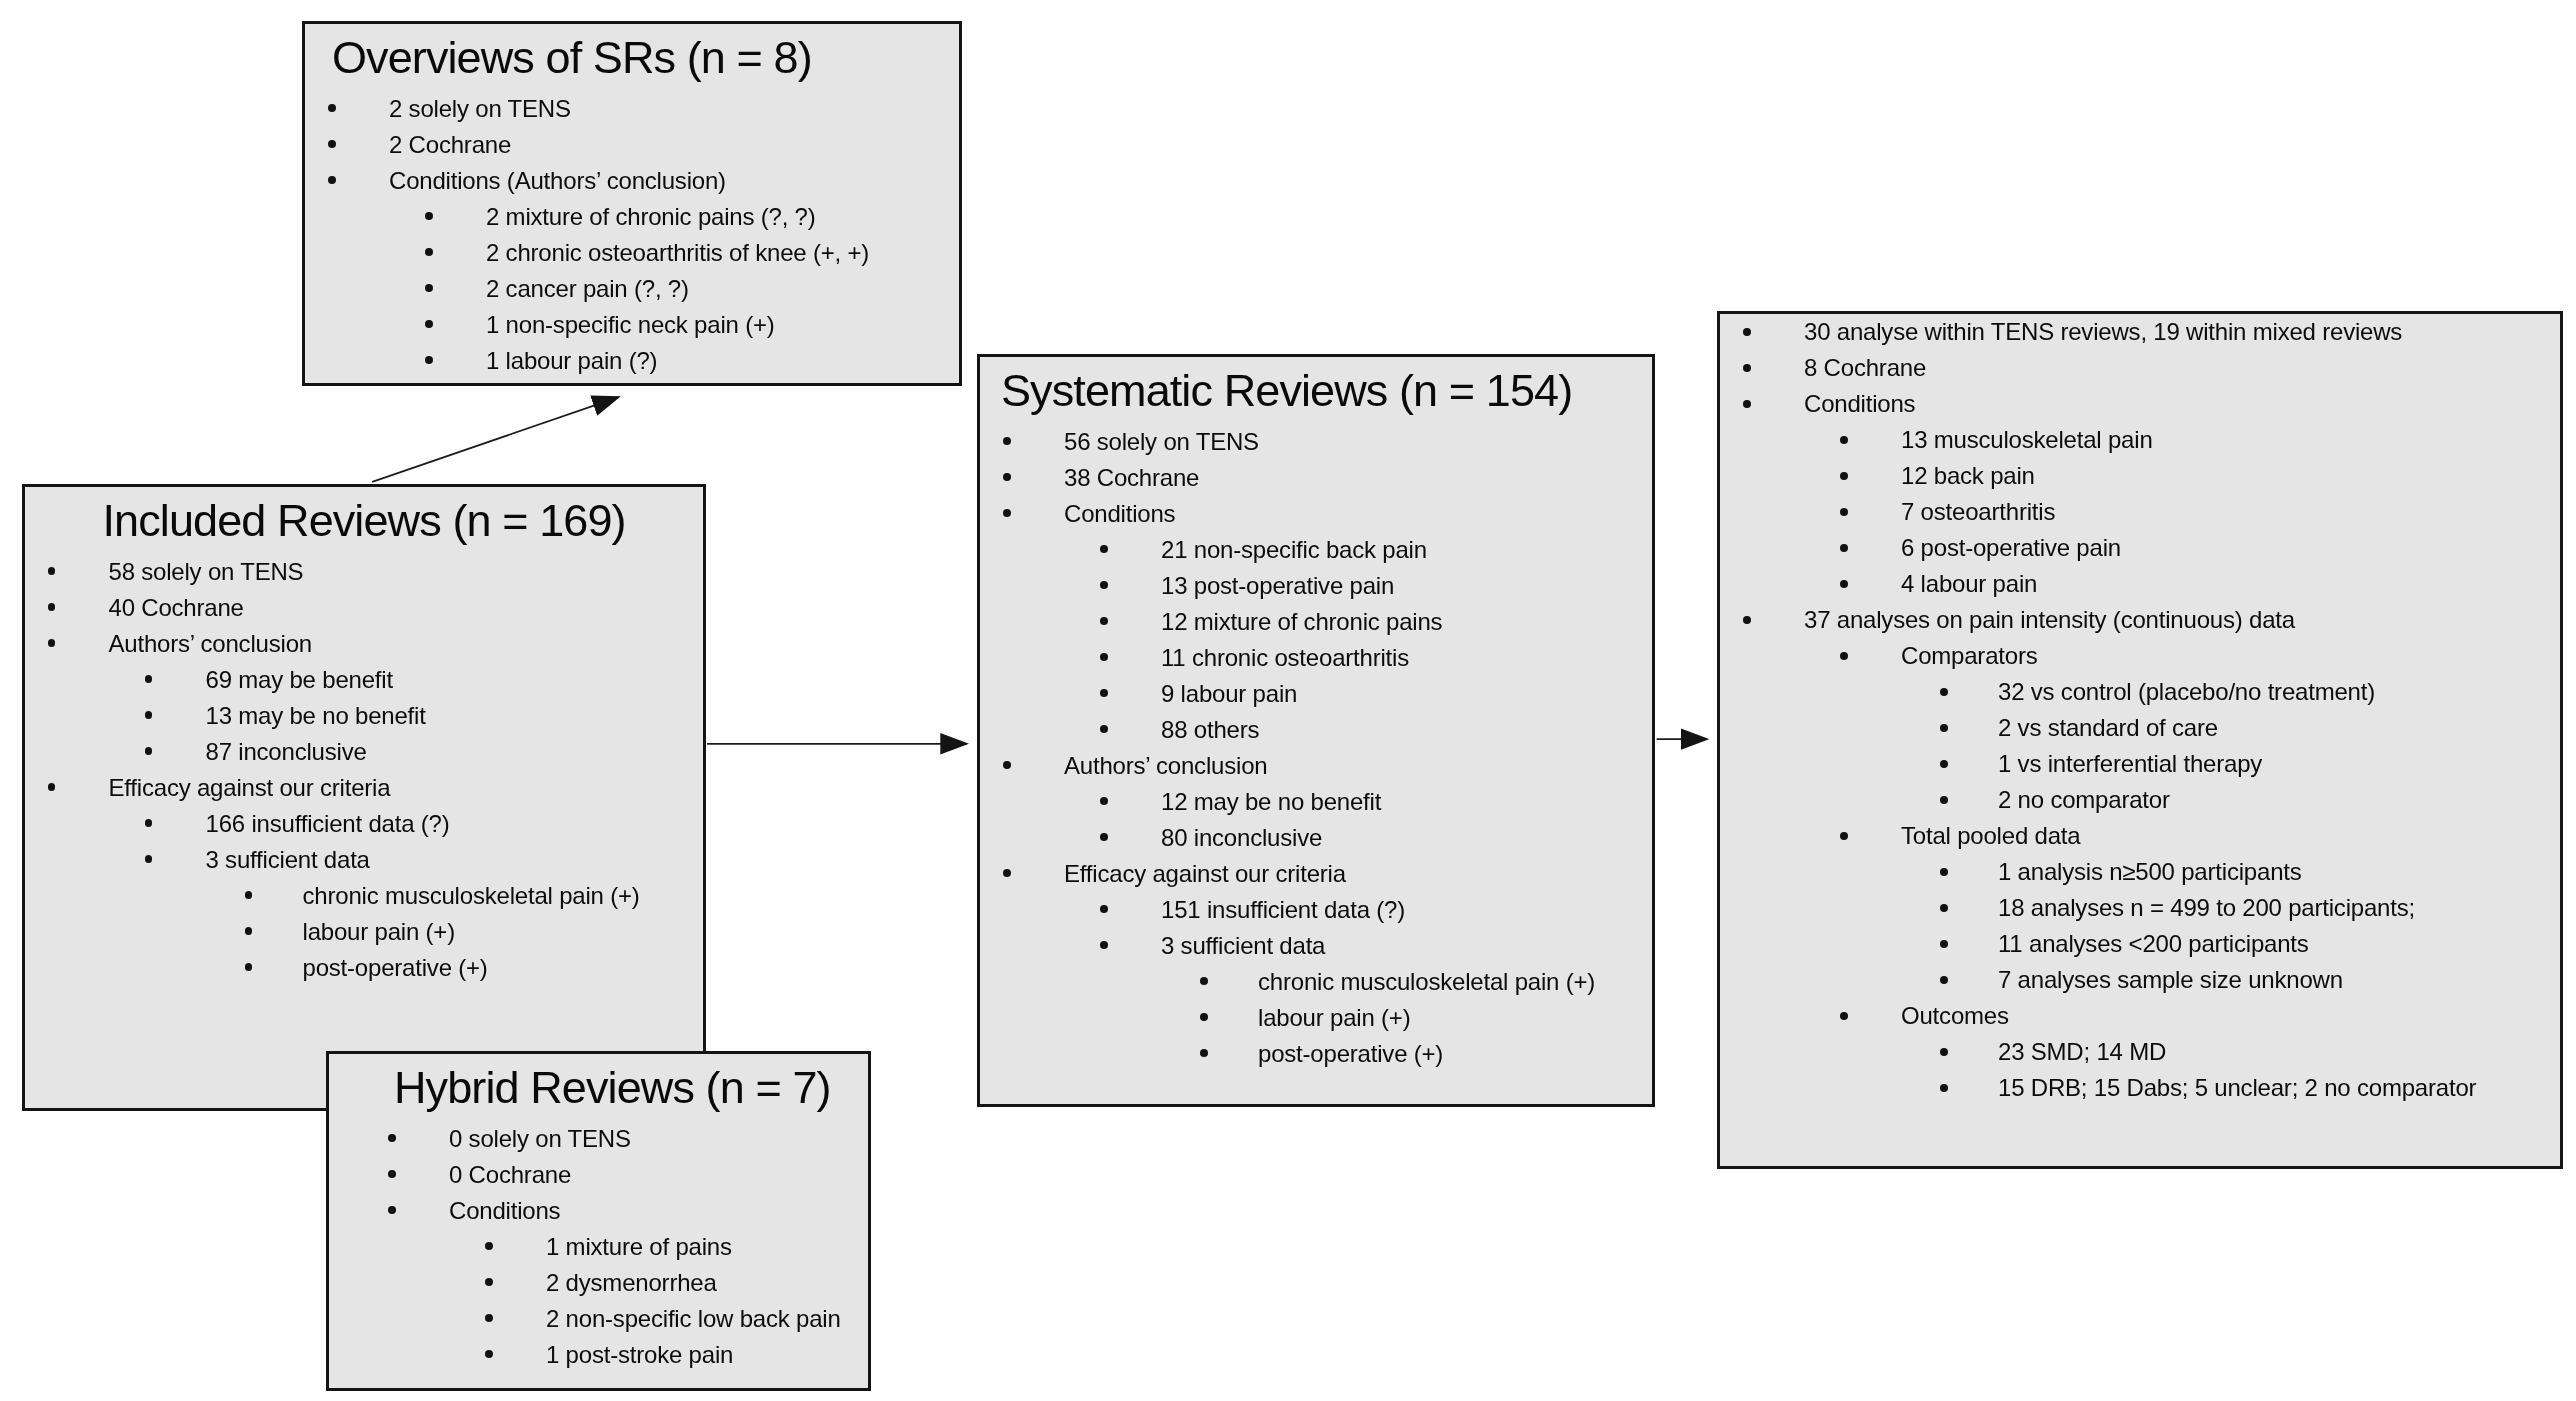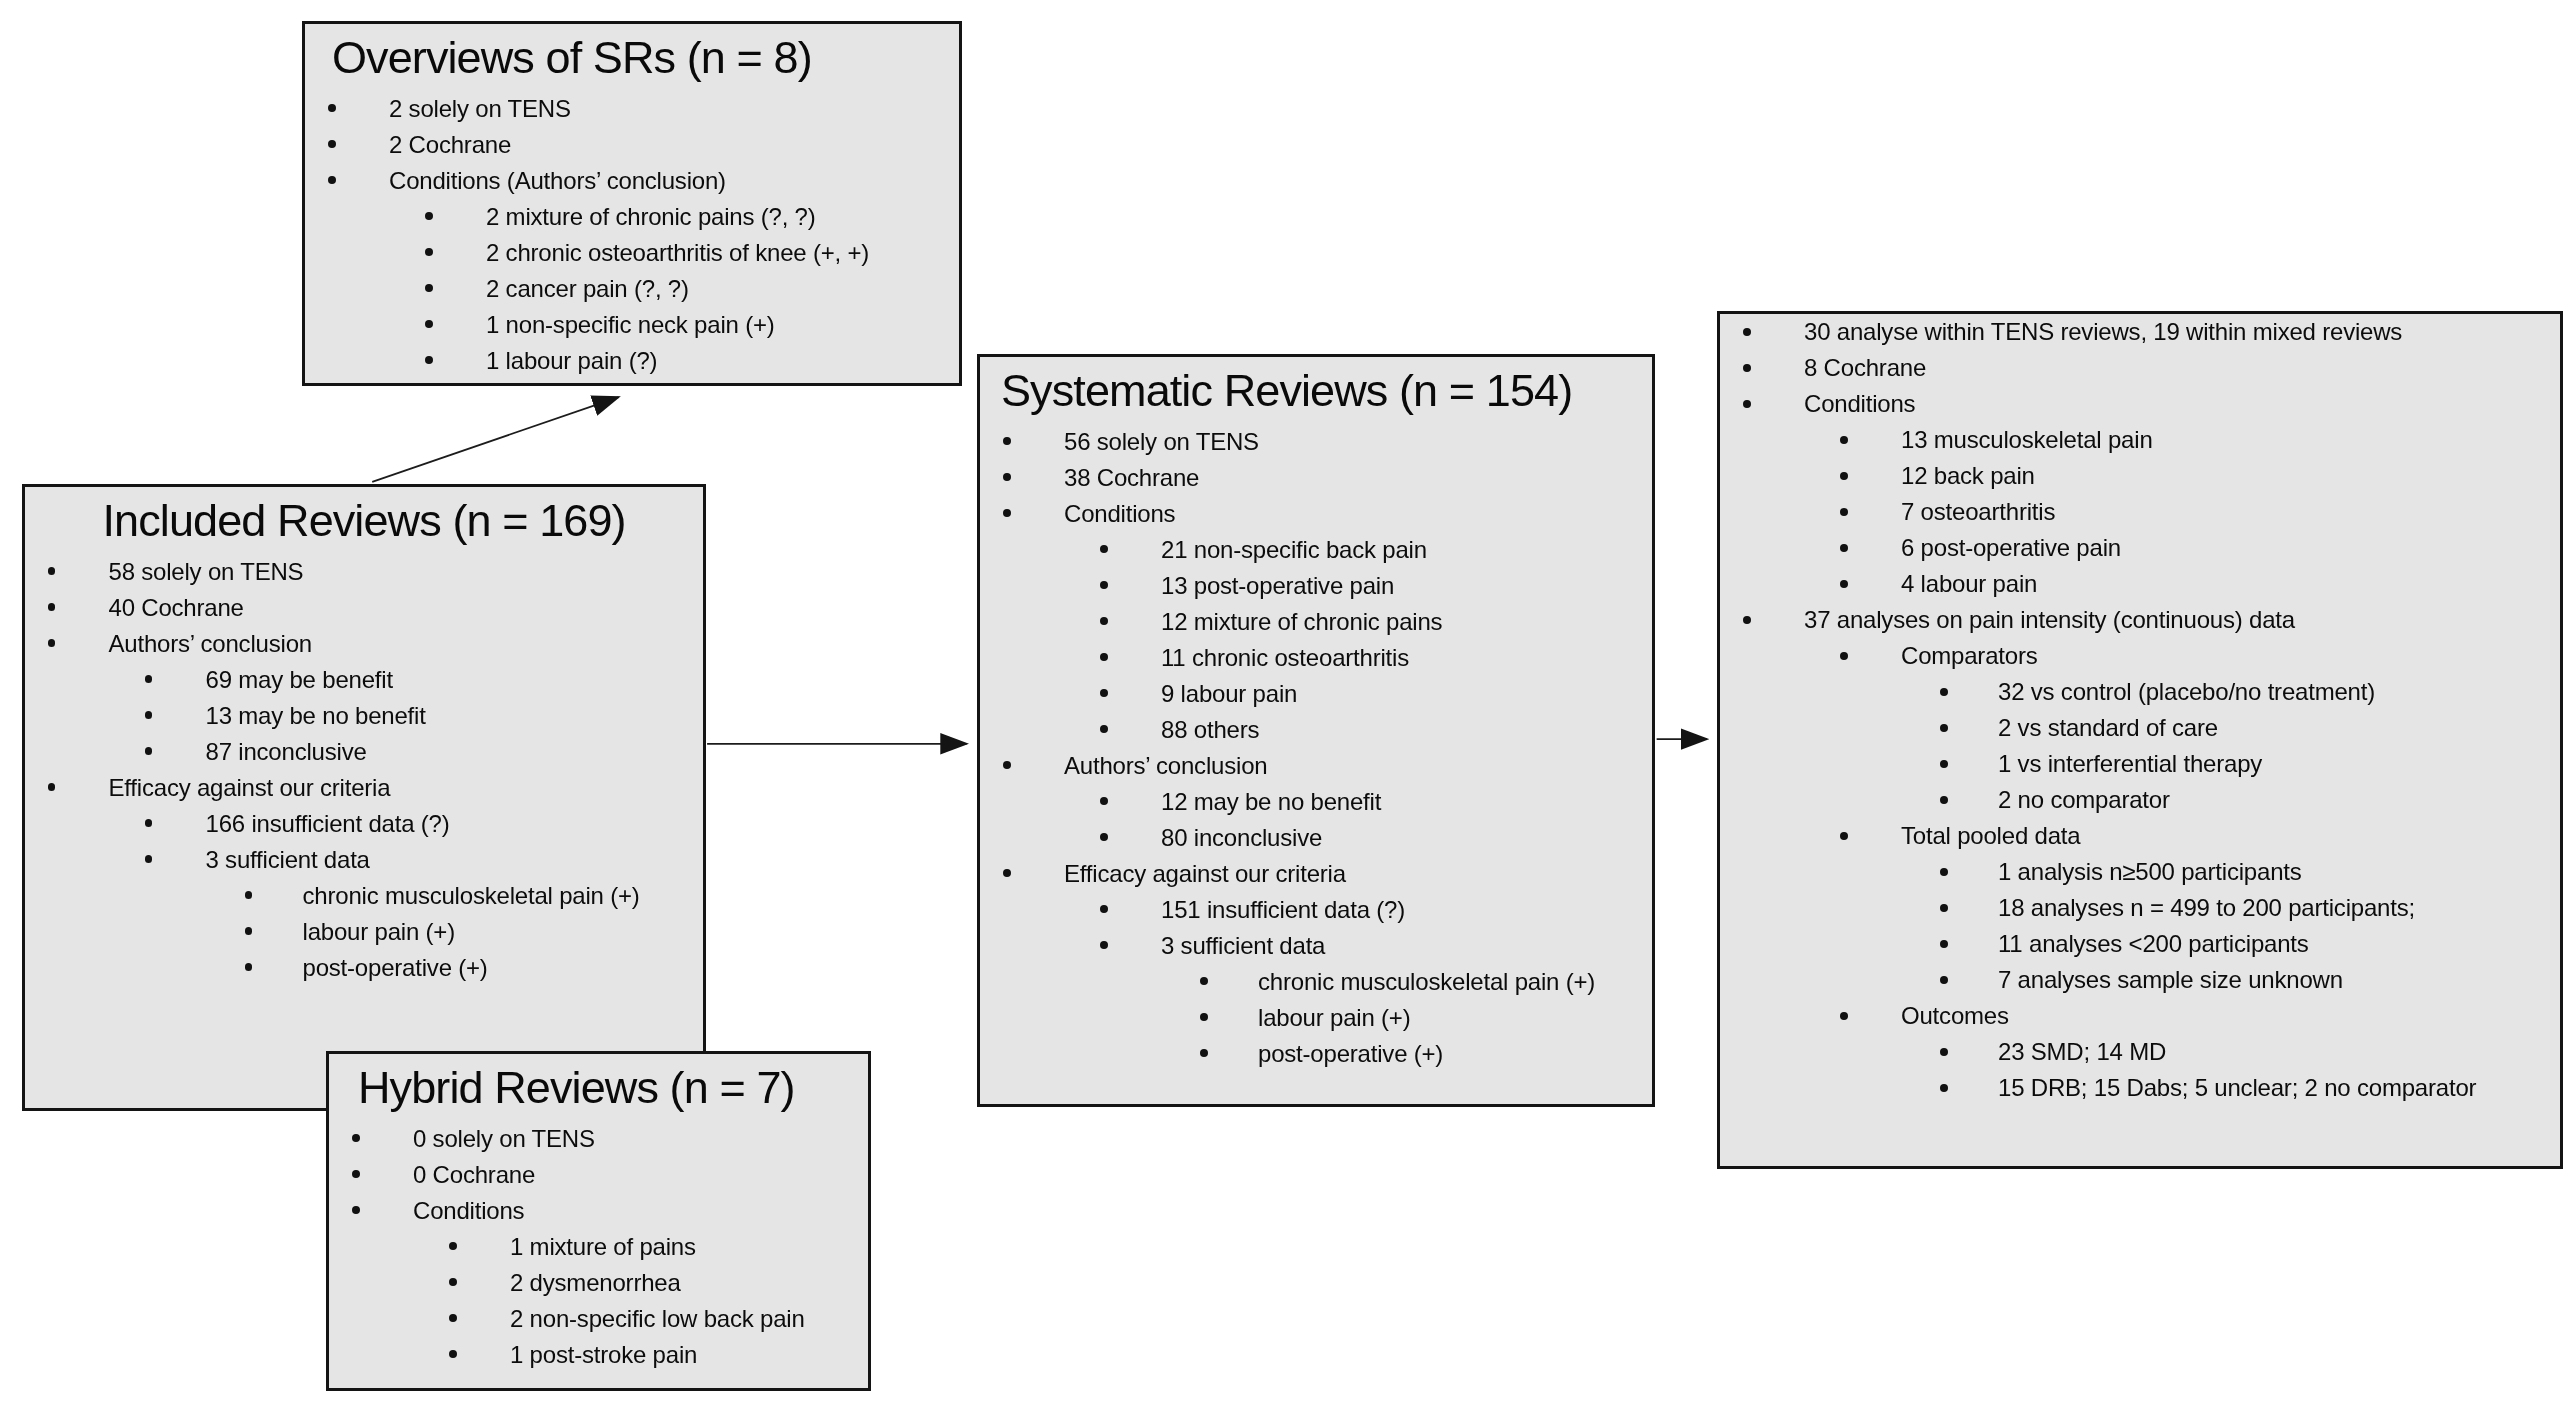--- a/index.html
+++ b/index.html
@@ -49,21 +49,21 @@
   }
   .lvl1 { padding-left: 84px; }  .lvl1 .bullet { left: 23px; }
   .lvl2 { padding-left: 181px; }  .lvl2 .bullet { left: 120px; }
   .lvl3 { padding-left: 278px; }  .lvl3 .bullet { left: 220px; }
 
   
   #box-overviews  { left: 302px;  top: 21px;   width: 660px; height: 365px; }
   #box-included   { left: 21.5px;   top: 484px;  width: 684px; height: 627px; }
   #box-systematic { left: 977px; top: 354px;  width: 678px; height: 753px; }
   #box-meta       { left: 1717px; top: 311px;  width: 846px; height: 858px; }
-  #box-hybrid     { left: 326px;  top: 1051px; width: 545px;  height: 340px; }
+  #box-hybrid     { left: 326px;  top: 1051px; width: 545px;  height: 340px; padding-left: 36px; }
 
   
   #box-overviews  h2 { padding-left: 27px; }
   #box-included   h2 { padding-left: 78px; }
   #box-systematic h2 { padding-left: 21px; }
   #box-meta       h2 { padding-left: 16.7px; }
   #box-hybrid     h2 { padding-left: 29px; }
 </style>
 </head>
 <body>

